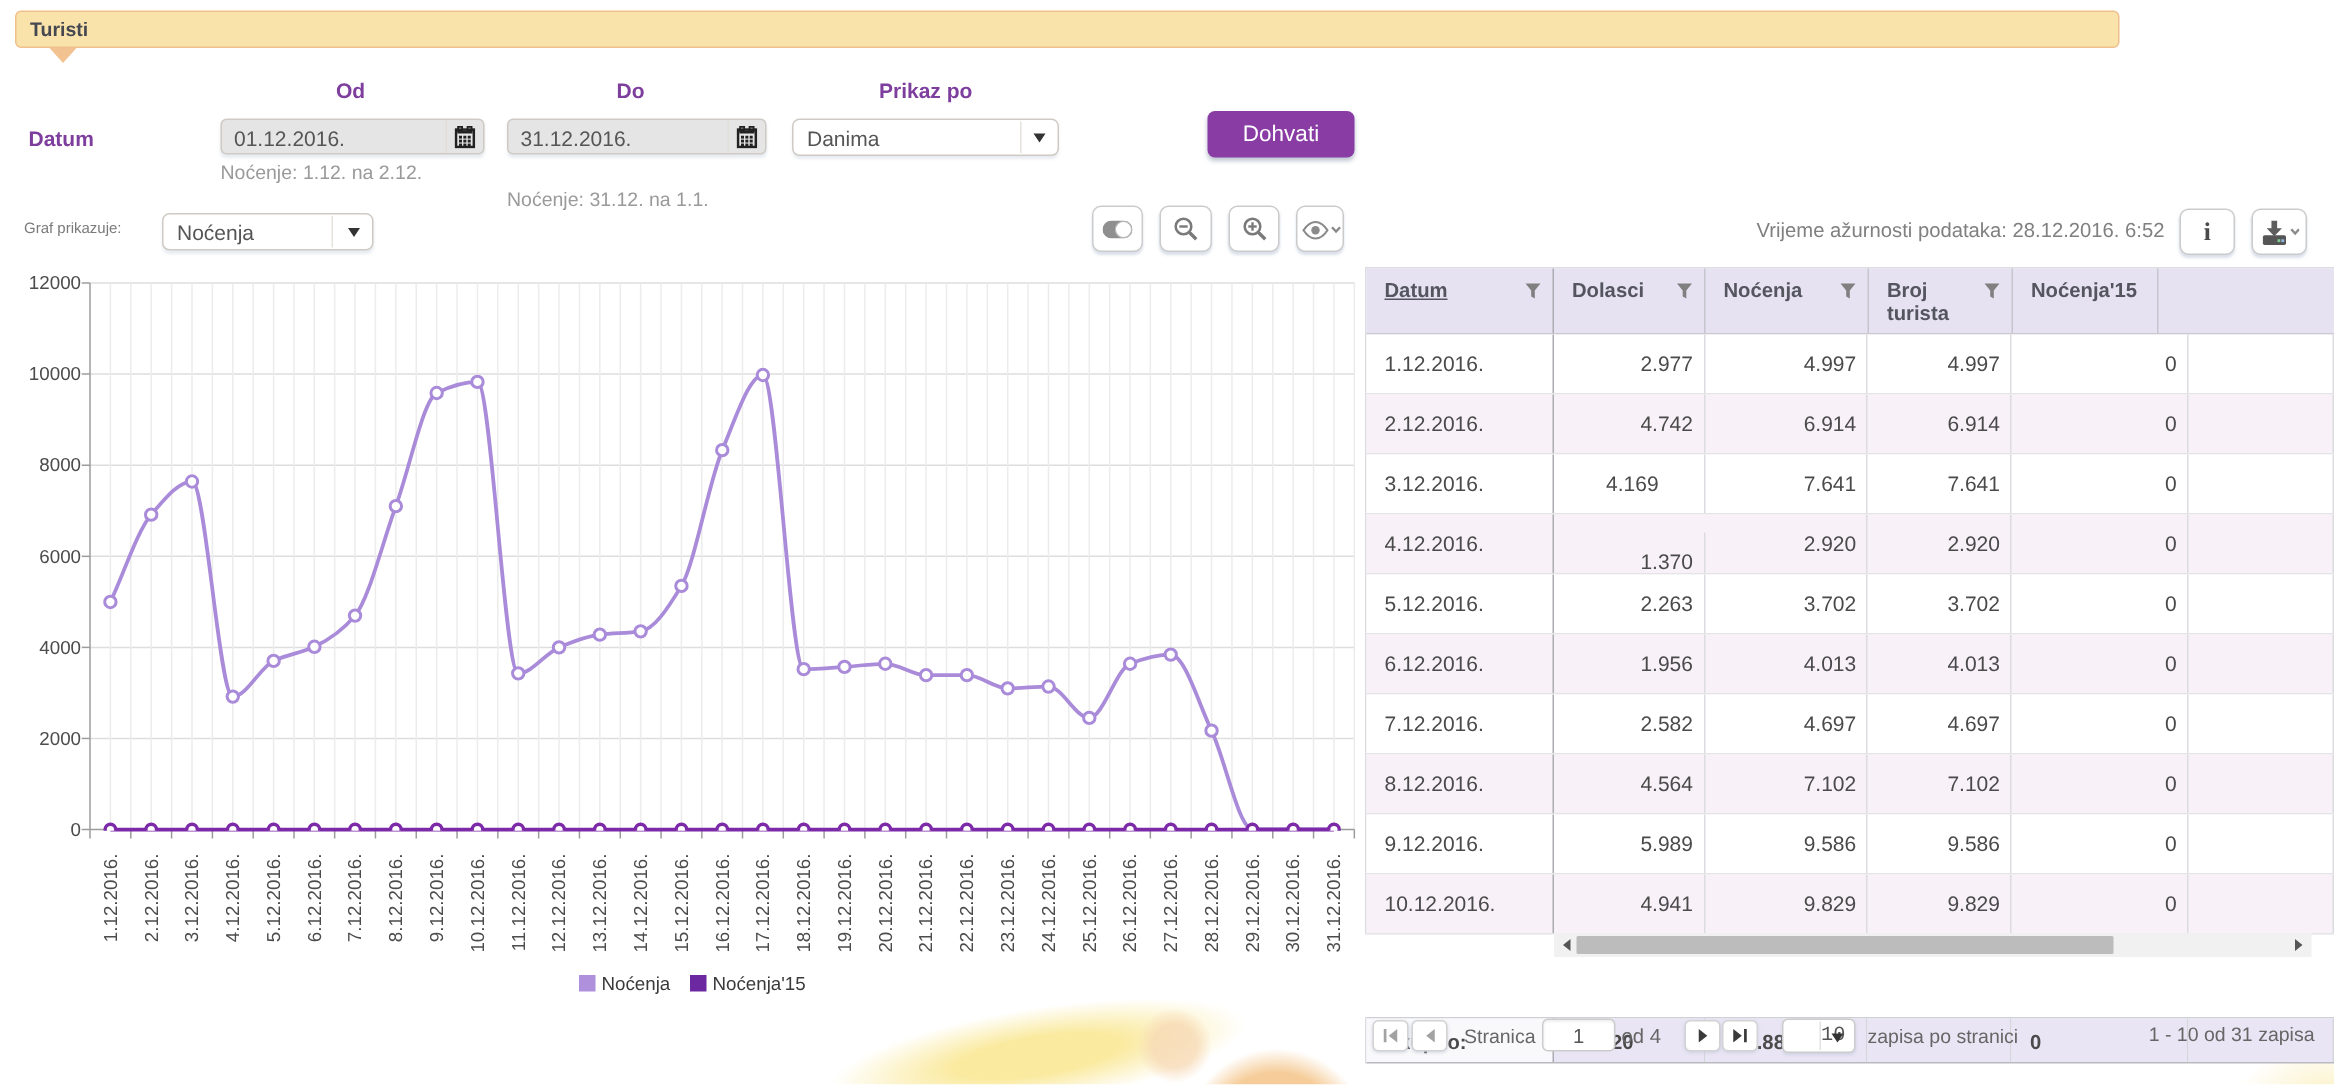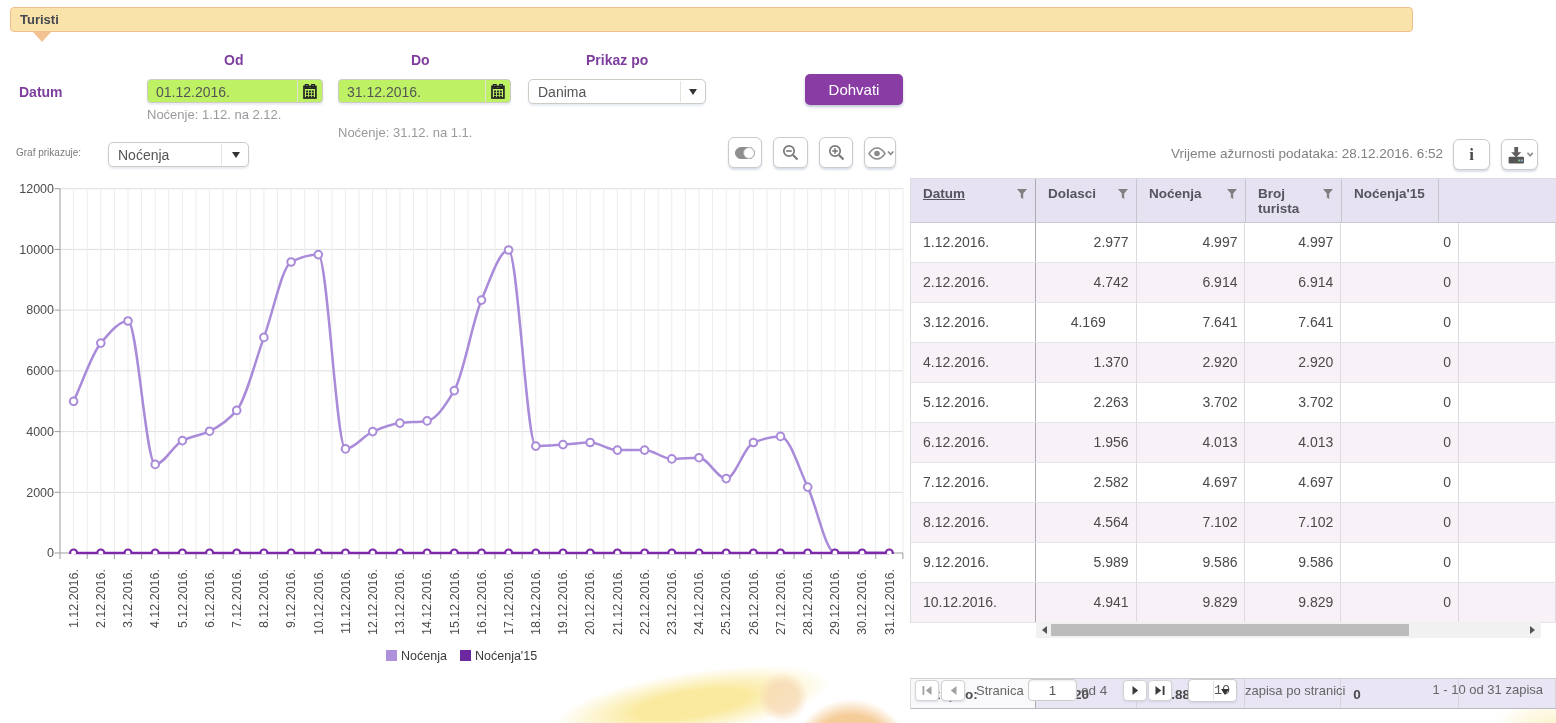--- a/index.html
+++ b/index.html
@@ -5,21 +5,21 @@
 html,body { width:1556px; height:723px; background:#fff; font-family:"Liberation Sans", sans-serif; overflow:hidden; }
 #app { position:relative; width:1556px; height:723px; overflow:hidden; background:#fff; }
 
 .blob { position:absolute; pointer-events:none; }
 
 #tabbar { position:absolute; left:10px; top:7px; width:1403px; height:25px; background:#FAE3AB; border:1px solid #F0C08C; border-radius:4px; }
 #tabbar span { position:absolute; left:9px; top:4px; font-size:13px; font-weight:bold; color:#454850; }
 #tabtri { position:absolute; left:33px; top:32px; width:0; height:0; border-left:9px solid transparent; border-right:9px solid transparent; border-top:10px solid #F2C391; }
 .plabel { position:absolute; color:#7D3E9D; font-weight:bold; font-size:14px; }
 .ghint { position:absolute; color:#9A9A9A; font-size:13px; }
-.inp { position:absolute; background:#bef264; border:1px solid #CFCAC4; border-radius:4px; height:24px; box-shadow:0 2px 2px rgba(190,200,215,0.35); }
+.inp { position:absolute; background:#e5e5e5; border:1px solid #CFCAC4; border-radius:4px; height:24px; box-shadow:0 2px 2px rgba(190,200,215,0.35); }
 .inp .txt { position:absolute; left:8px; top:4px; font-size:14px; color:#555; }
 .calbtn { position:absolute; right:0; top:0; width:25px; height:22px; border-left:1px solid #E2DED8; }
 .calbtn svg { position:absolute; left:5px; top:4px; }
 .sel { position:absolute; background:#fff; border:1px solid #CFCAC4; border-radius:5px; box-shadow:0 2px 2px rgba(190,200,215,0.35); }
 .sel .txt { position:absolute; left:9px; top:4px; font-size:14px; color:#555; }
 .sel .arr { position:absolute; width:0; height:0; border-left:4.5px solid transparent; border-right:4.5px solid transparent; border-top:6px solid #333; }
 .sel .divl { position:absolute; top:1px; bottom:1px; width:1px; background:#E6E2DC; }
 #dohvati { position:absolute; left:805px; top:74px; width:98px; height:31px; background:#8A3CA5; border-radius:5px; color:#fff; font-size:15px; text-align:center; line-height:31px; box-shadow:0 2px 3px rgba(150,160,180,0.6); }
 .cbtn { position:absolute; background:#fff; border:1px solid #CBCBCB; border-radius:6px; box-shadow:0 2px 2px rgba(185,195,215,0.55); }
 #vrijeme { position:absolute; right:113px; top:146px; font-size:13.5px; color:#808080; }
@@ -428,21 +428,21 @@
 <div class="trow">
         <div class="tc first" style="width:125px;">3.12.2016.</div>
         <div class="tc num" style="width:101px;text-align:center;">4.169</div>
         <div class="tc num" style="width:109px;">7.641</div>
         <div class="tc num" style="width:96px;">7.641</div>
         <div class="tc num" style="width:118px;">0</div>
         <div class="tc num" style="width:97px;"></div>
       </div>
 <div class="trow alt">
         <div class="tc first" style="width:125px;">4.12.2016.</div>
-        <div class="tc num" style="width:101px;">1.370</div>
+        <div class="tc num" style="width:101px;margin-top:12px;">1.370</div>
         <div class="tc num" style="width:109px;">2.920</div>
         <div class="tc num" style="width:96px;">2.920</div>
         <div class="tc num" style="width:118px;">0</div>
         <div class="tc num" style="width:97px;"></div>
       </div>
 <div class="trow">
         <div class="tc first" style="width:125px;">5.12.2016.</div>
         <div class="tc num" style="width:101px;">2.263</div>
         <div class="tc num" style="width:109px;">3.702</div>
         <div class="tc num" style="width:96px;">3.702</div>

